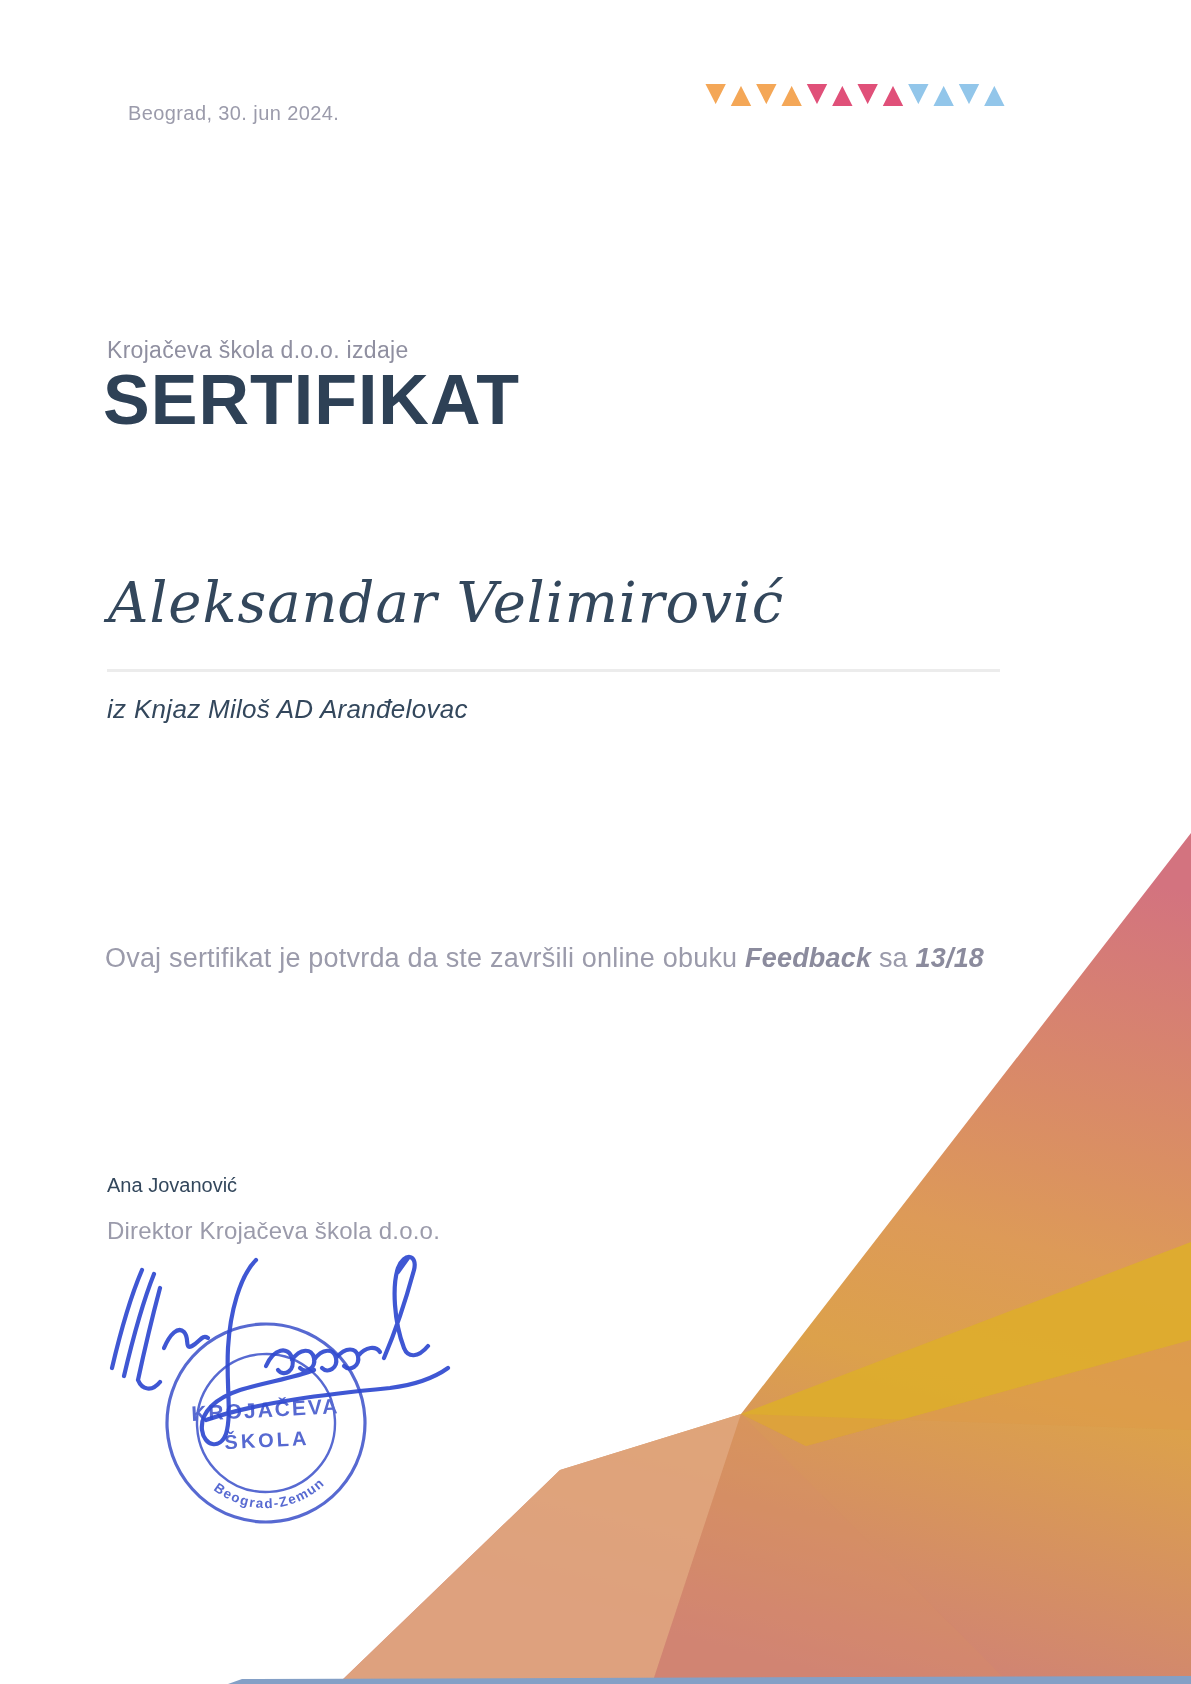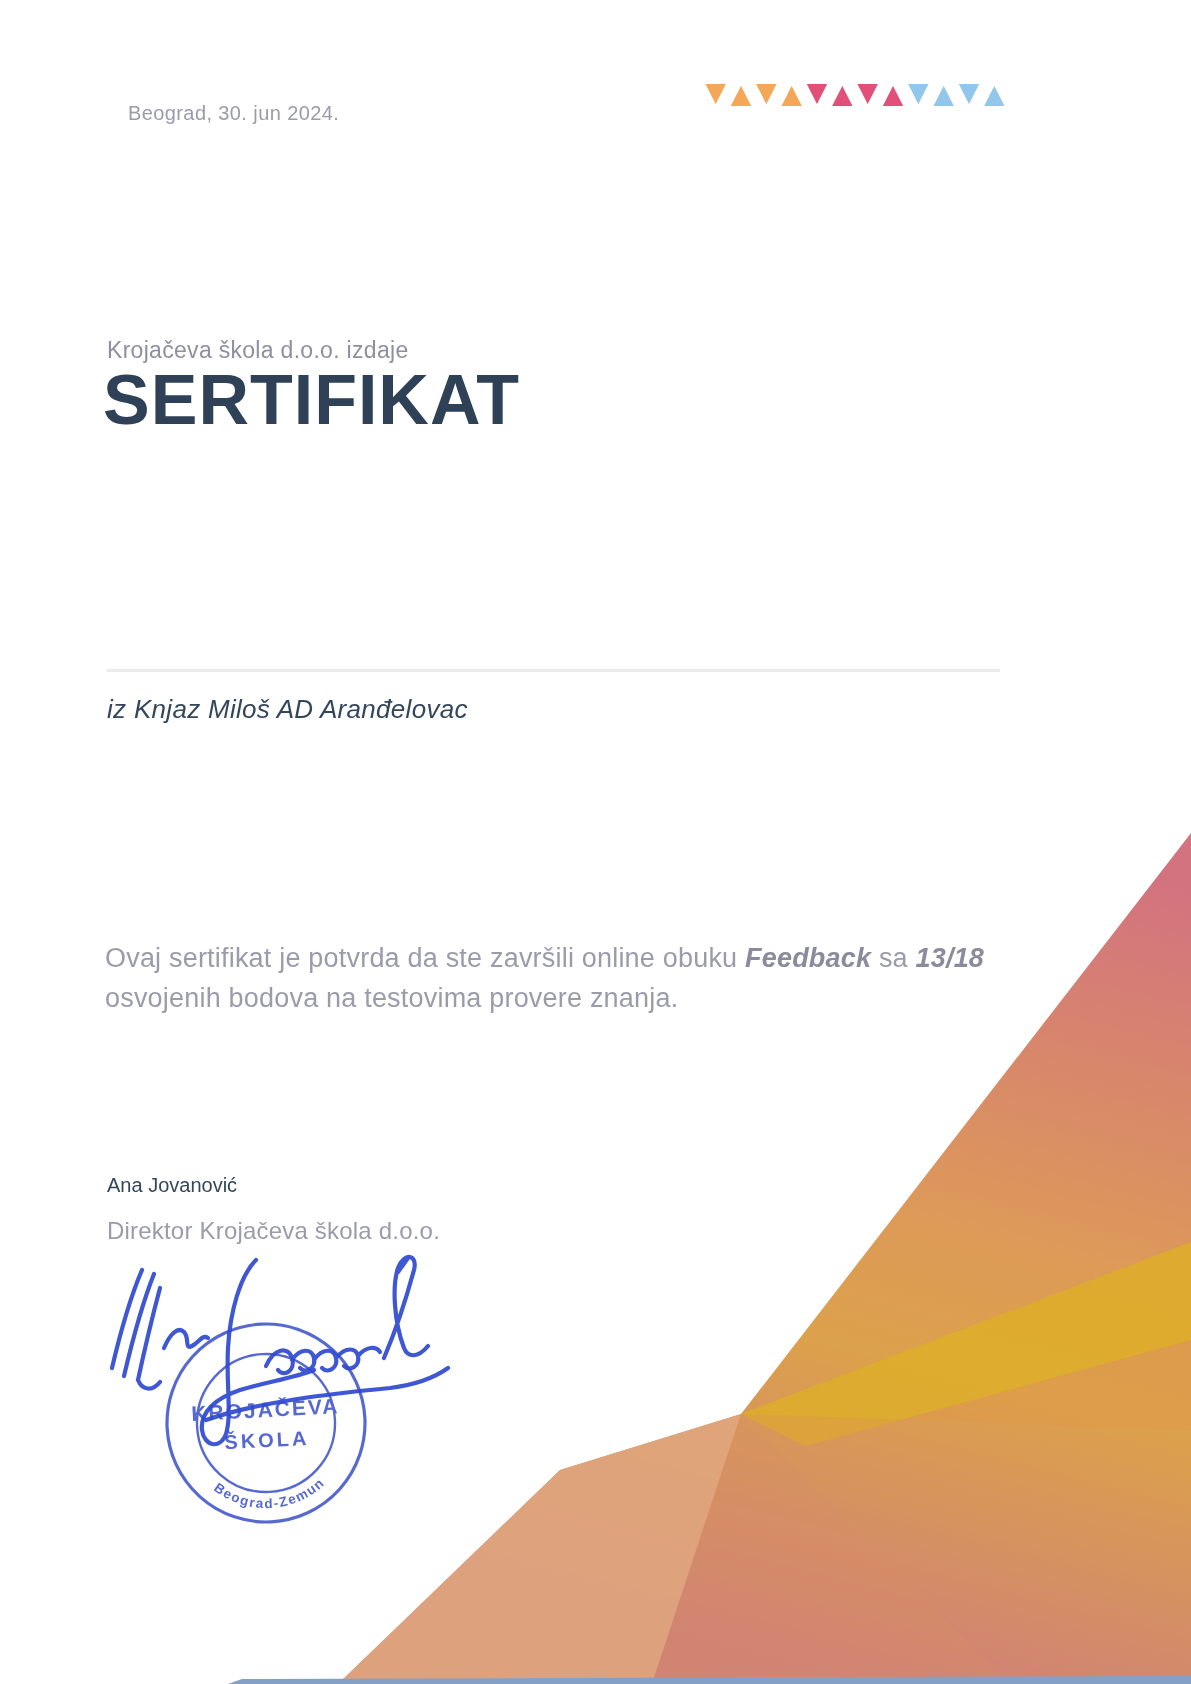--- a/index.html
+++ b/index.html
@@ -78,25 +78,26 @@
           <polygon points="202.66666666666666,1.5 228,1.5 215.33333333333331,26.5" style="fill:var(--band-blue)" stroke="#ffffff" stroke-width="3"></polygon>
           <polygon points="228,26.5 253.33333333333334,26.5 240.66666666666666,1.5" style="fill:var(--band-blue)" stroke="#ffffff" stroke-width="3"></polygon>
           <polygon points="253.33333333333331,1.5 278.66666666666663,1.5 266,26.5" style="fill:var(--band-blue)" stroke="#ffffff" stroke-width="3"></polygon>
           <polygon points="278.66666666666663,26.5 303.99999999999994,26.5 291.3333333333333,1.5" style="fill:var(--band-blue)" stroke="#ffffff" stroke-width="3"></polygon>
         </svg>
     </div>
 
     <div class="abs issuer">Krojačeva škola d.o.o. izdaje</div>
     <div class="abs title">SERTIFIKAT</div>
 
+    <div class="abs recipient-name">Aleksandar Velimirović</div>
     <div class="abs name-underline"></div>
     <div class="abs origin">iz Knjaz Miloš AD Aranđelovac</div>
 
 
-    <p class="abs statement" style="margin:0"><span>Ovaj sertifikat je potvrda da ste završili online obuku </span><b>Feedback</b><span> sa </span><b>13/18</b><br><span>osvojenih bodova na testovima provere znanja.</span></p>
+    <p class="abs statement" style="margin:0"><span>Ovaj sertifikat je potvrda da ste završili online obuku </span><b>Feedback</b><span> sa </span><b>13/18</b><br></p>
 
     <div class="abs signer-name">Ana Jovanović</div>
     <div class="abs signer-role">Direktor Krojačeva škola d.o.o.</div>
 
     <svg class="abs stamp-svg" viewBox="0 0 216 216" aria-hidden="true">
       <g transform="rotate(-3 108 108)">
         <g style="stroke:var(--stamp-blue)" fill="none">
           <circle cx="108" cy="108" r="99" stroke-width="3.2"></circle>
           <circle cx="108" cy="108" r="69" stroke-width="2.4"></circle>
         </g>

